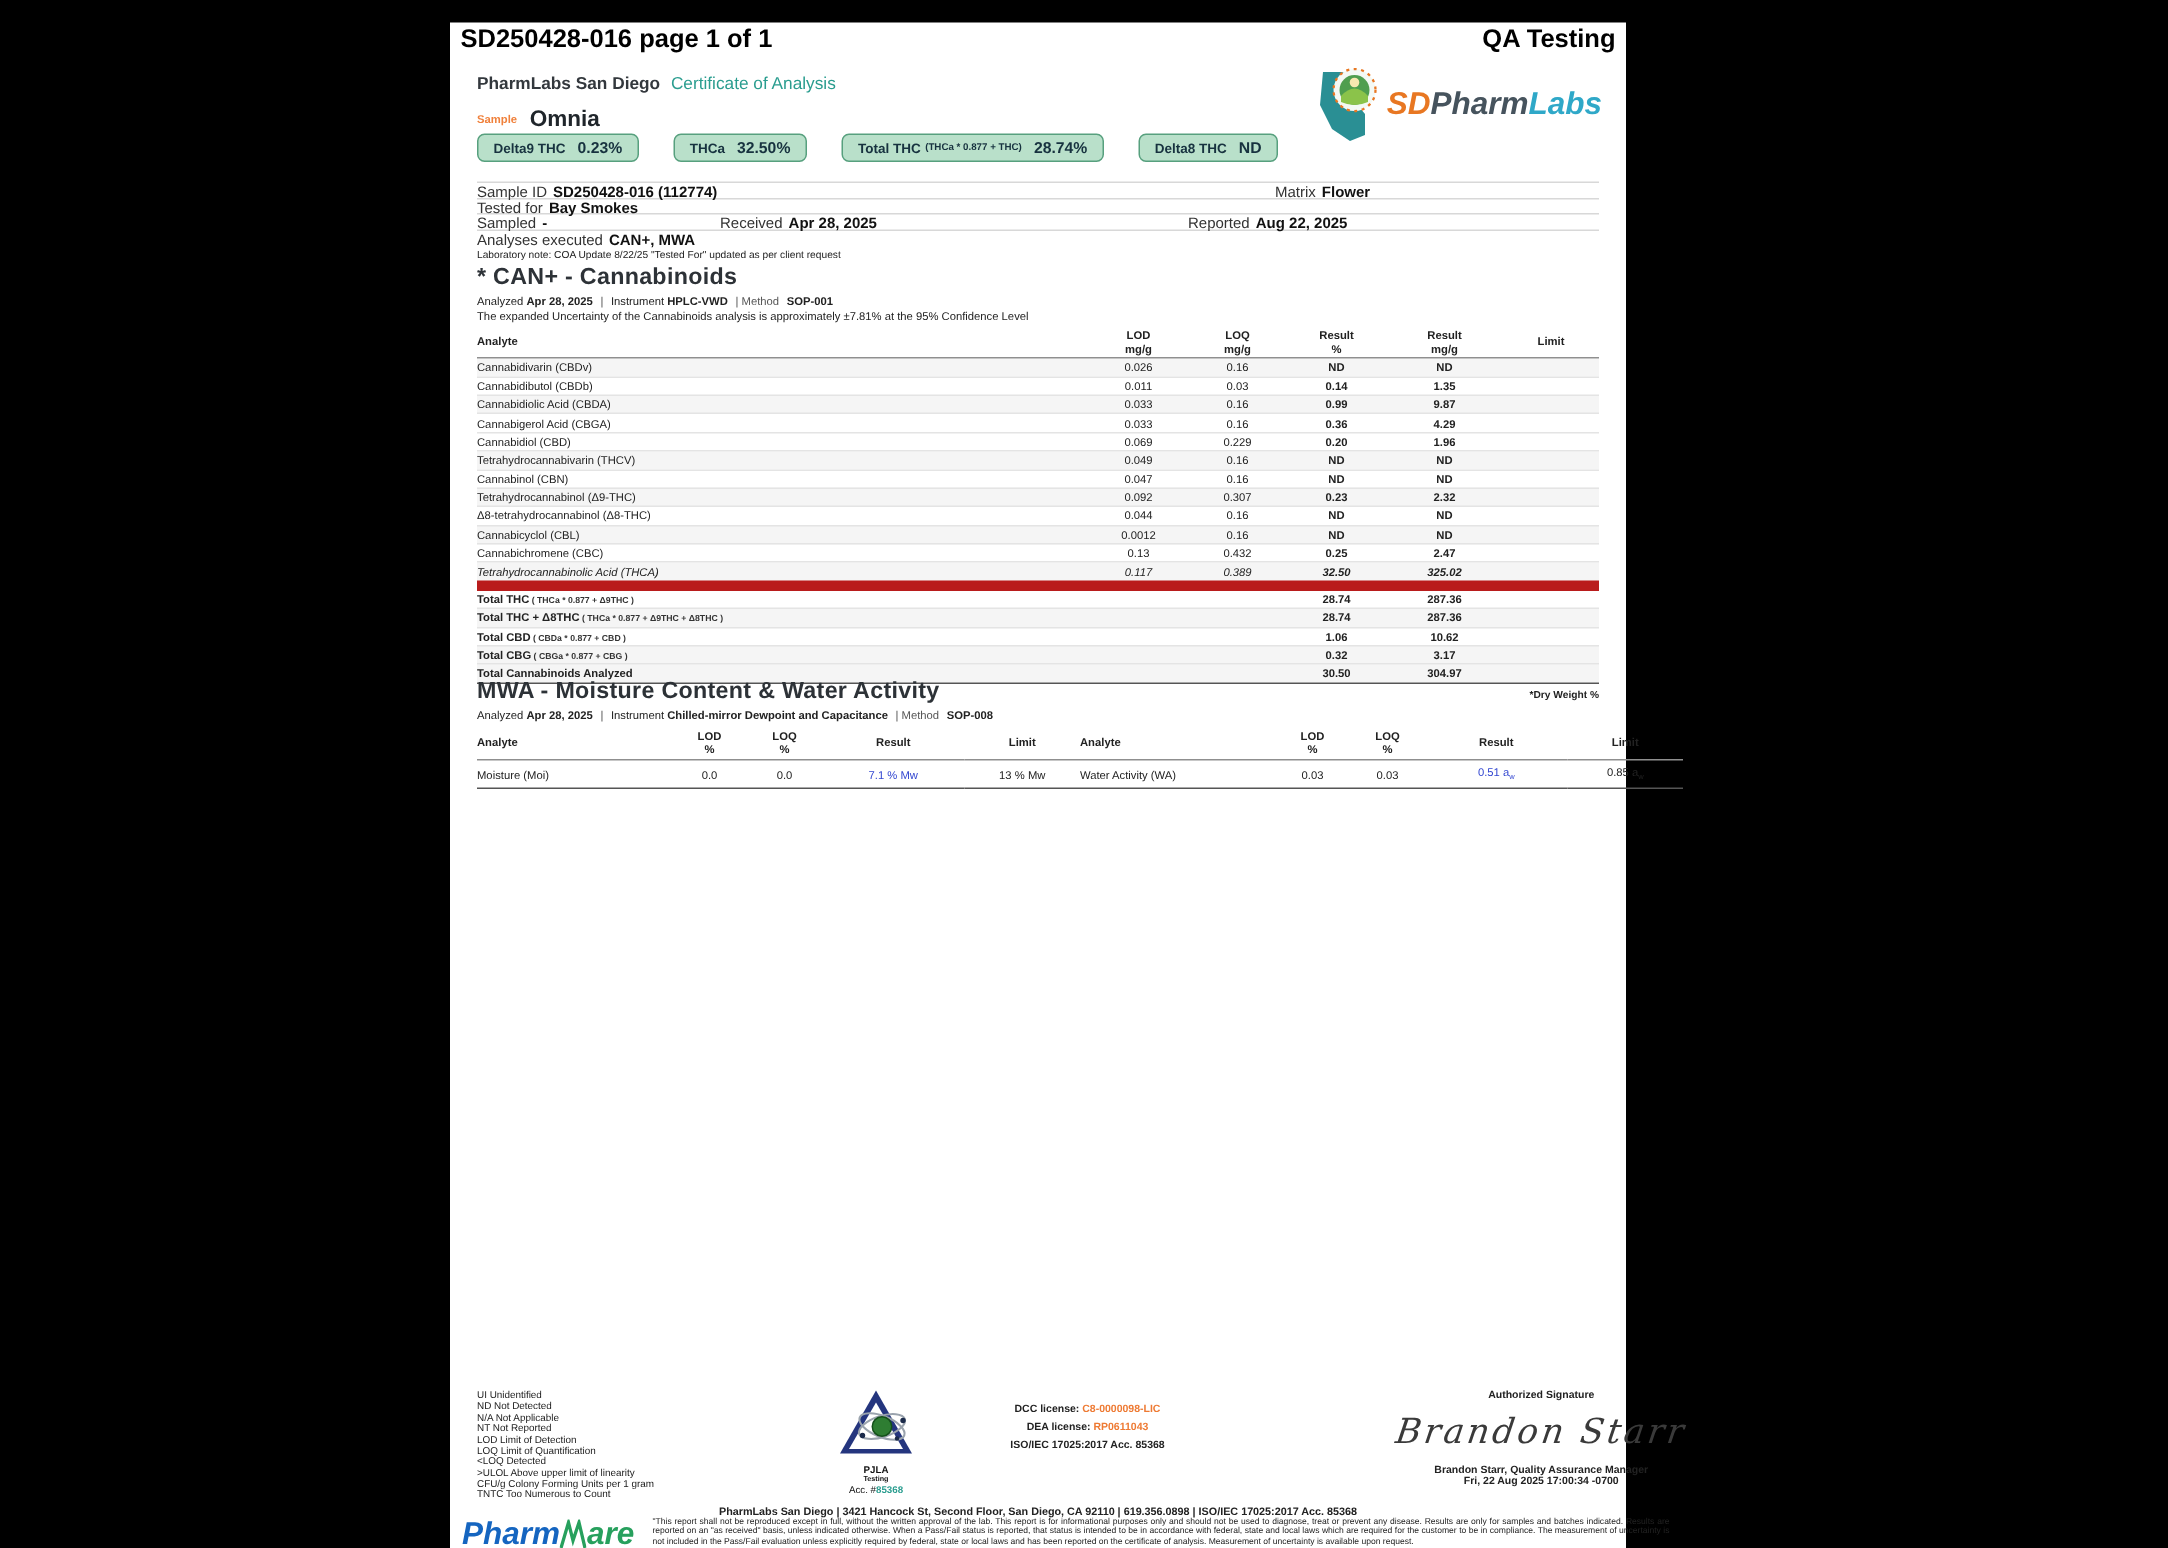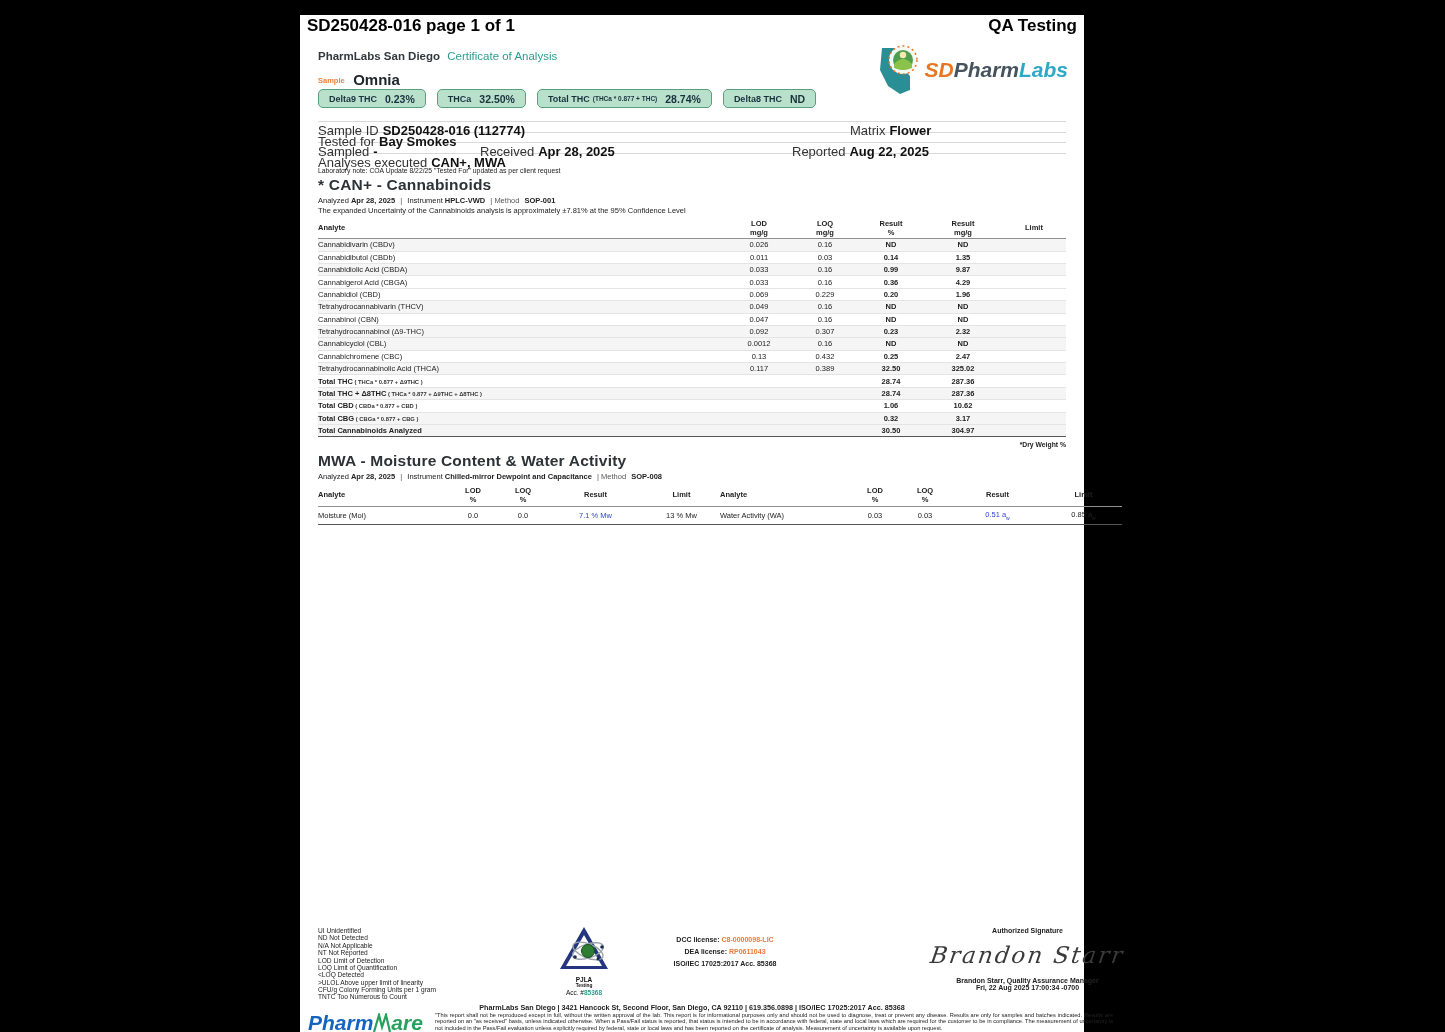--- a/index.html
+++ b/index.html
@@ -25,29 +25,29 @@
   .sdlogo .sd{color:#e87722;}
   .sdlogo .ph{color:#46535d;}
   .sdlogo .lb{color:#2fa8c8;}
 
   
   .sample-line{position:absolute;top:56px;left:18px;}
   .sample-line .s-label{font-size:7.5px;font-weight:bold;color:#f0813c;margin-right:4px;vertical-align:2px;}
   .sample-line .s-name{font-size:15px;font-weight:bold;color:#20262b;}
 
   
-  .badges{position:absolute;top:74px;left:18px;display:flex;gap:11px;}
+  .badges{position:absolute;top:74px;left:18px;display:flex;gap:23px;}
   .badge{background:#b9e0ca;border:1.5px solid #57a07e;border-radius:5px;height:17px;
          display:flex;align-items:center;padding:0 10px;color:#17323f;white-space:nowrap;}
   .badge .b-label{font-size:9px;font-weight:bold;}
   .badge .b-sub{font-size:6.5px;font-weight:bold;margin-left:3px;}
   .badge .b-value{font-size:10.5px;font-weight:bold;margin-left:8px;}
 
   
-  .info-table{position:absolute;top:106px;left:18px;right:18px;font-size:13px;}
+  .info-table{position:absolute;top:106px;left:18px;right:18px;font-size:10px;}
   .info-row{position:relative;height:9.5px;border-bottom:1px solid #d8d8d8;}
   .info-row:first-child{border-top:1px solid #d8d8d8;}
   .info-row.last{border-bottom:none;}
   .ilabel{color:#333;}
   .ival{font-weight:bold;color:#111;margin-left:4px;}
   .ipos{position:absolute;top:1px;}
 
   .lab-note{position:absolute;top:152px;left:18px;font-size:6.8px;color:#222;}
 
   
@@ -66,21 +66,21 @@
   table.ctable th div{text-align:center;}
   table.ctable thead tr{border-bottom:1px solid #8f8f8f;}
   table.ctable td{font-size:7.5px;padding:1.2px 0;border-bottom:1px solid #e4e4e4;color:#222;}
   table.ctable td.name{text-align:left;}
   table.ctable td.c{text-align:center;}
   tr.stripe{background:#f5f5f5;}
   td.nd{color:#2f9e68;font-weight:bold;}
   td.num{color:#3347d1;font-weight:bold;}
   tr.totrow td{font-weight:bold;color:#222;}
   tr.totrow td .tformula{font-weight:bold;font-size:5.8px;color:#333;}
-  tr.pre-tot{border-bottom:1px solid #b91c1c;}
+  tr.pre-tot{border-bottom:7px solid #b91c1c;font-style:italic;}
   tr.last-tot td{border-bottom:1.5px solid #555;}
   .dry-note{font-size:6.8px;font-weight:bold;color:#222;text-align:right;margin-top:4px;}
 
   
   table.mtable{width:100%;border-collapse:collapse;margin-top:4px;table-layout:fixed;}
   table.mtable th{font-size:7.5px;font-weight:bold;color:#222;padding:2px 0;line-height:1.15;text-align:center;}
   table.mtable th.h-analyte{text-align:left;}
   table.mtable thead tr{border-bottom:1px solid #8f8f8f;}
   table.mtable td{font-size:7.5px;padding:3px 0;text-align:center;color:#222;border-bottom:1.5px solid #555;}
   table.mtable td.name{text-align:left;}
@@ -287,20 +287,28 @@
             <td class="c"></td>
           </tr>
           <tr class="stripe">
             <td class="name">Tetrahydrocannabinol (Δ9-THC)</td>
             <td class="c">0.092</td>
             <td class="c">0.307</td>
             <td class="c num">0.23</td>
             <td class="c num">2.32</td>
             <td class="c"></td>
           </tr>
+          <tr>
+            <td class="name">Δ8-tetrahydrocannabinol (Δ8-THC)</td>
+            <td class="c">0.044</td>
+            <td class="c">0.16</td>
+            <td class="c nd">ND</td>
+            <td class="c nd">ND</td>
+            <td class="c"></td>
+          </tr>
           <tr class="stripe">
             <td class="name">Cannabicyclol (CBL)</td>
             <td class="c">0.0012</td>
             <td class="c">0.16</td>
             <td class="c nd">ND</td>
             <td class="c nd">ND</td>
             <td class="c"></td>
           </tr>
           <tr>
             <td class="name">Cannabichromene (CBC)</td>

